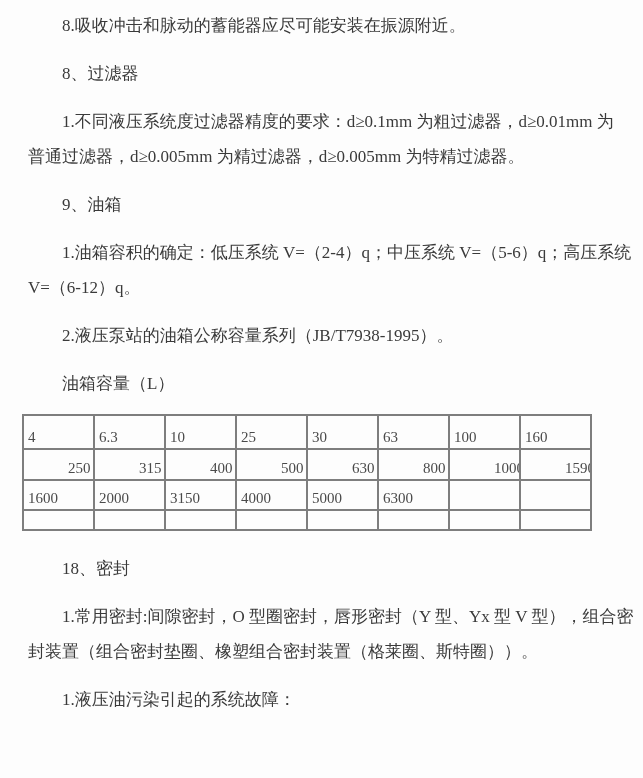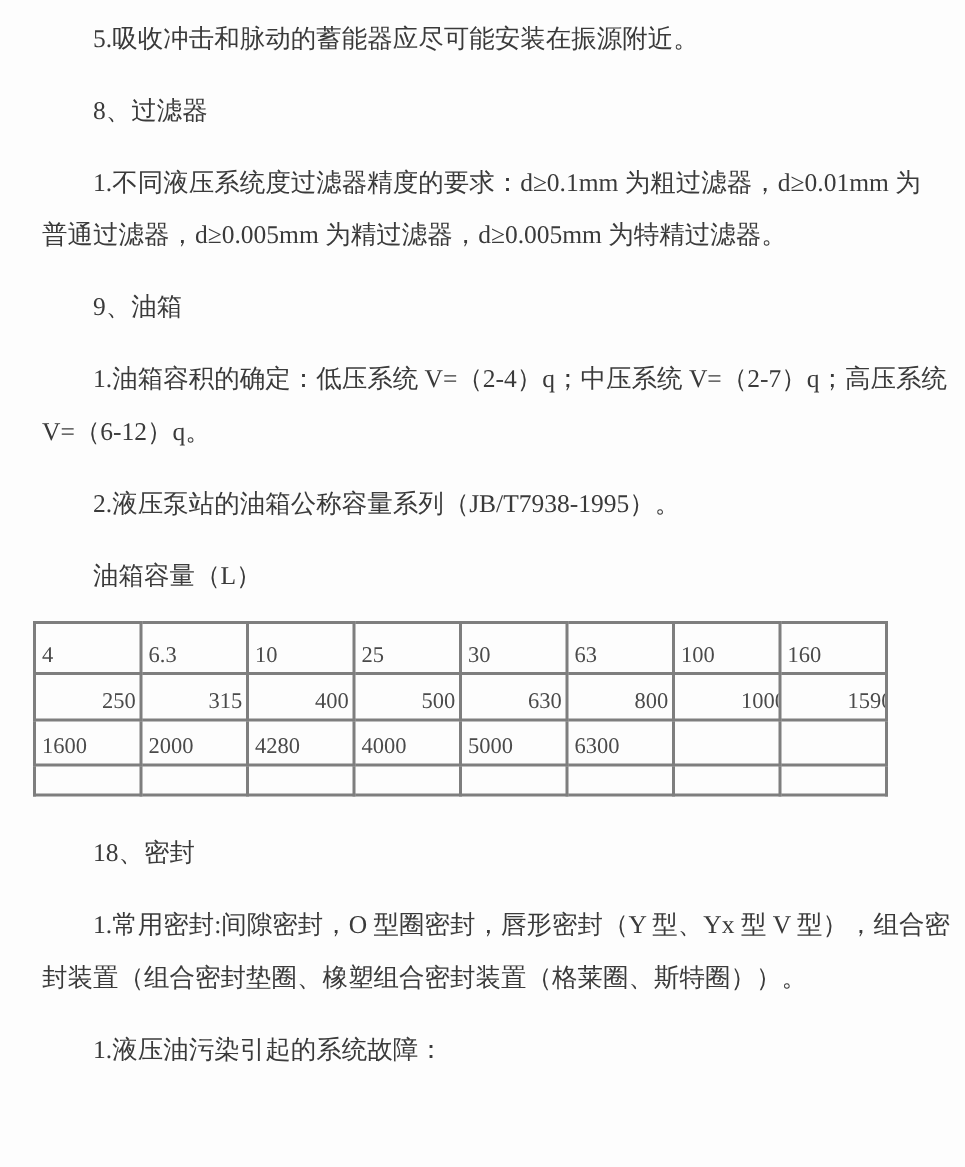--- a/index.html
+++ b/index.html
@@ -41,38 +41,38 @@
   tr.r2 td { height: 25px; padding-left: 44px; }
   tr.r3 td { height: 24px; }
   tr.r4 td { height: 14px; }
 </style>
 </head>
 <body>
 
 <div class="doc">
 
   <div class="para">
-    <div class="line indent">5.吸收冲击和脉动的蓄能器应尽可能安装在振源附近。</div>
+    <div class="line indent">8.吸收冲击和脉动的蓄能器应尽可能安装在振源附近。</div>
   </div>
 
   <div class="para">
     <div class="line indent">8、过滤器</div>
   </div>
 
   <div class="para">
     <div class="line indent">1.不同液压系统度过滤器精度的要求：d≥0.1mm 为粗过滤器，d≥0.01mm 为</div>
     <div class="line">普通过滤器，d≥0.005mm 为精过滤器，d≥0.005mm 为特精过滤器。</div>
   </div>
 
   <div class="para">
     <div class="line indent">9、油箱</div>
   </div>
 
   <div class="para">
-    <div class="line indent">1.油箱容积的确定：低压系统 V=（2-4）q；中压系统 V=（2-7）q；高压系统</div>
+    <div class="line indent">1.油箱容积的确定：低压系统 V=（2-4）q；中压系统 V=（5-6）q；高压系统</div>
     <div class="line">V=（6-12）q。</div>
   </div>
 
   <div class="para">
     <div class="line indent">2.液压泵站的油箱公称容量系列（JB/T7938-1995）。</div>
   </div>
 
   <div class="para">
     <div class="line indent caption-line">油箱容量（L）</div>
   </div>
@@ -95,21 +95,21 @@
         <td>400</td>
         <td>500</td>
         <td>630</td>
         <td>800</td>
         <td>1000</td>
         <td>1590</td>
       </tr>
       <tr class="r3">
         <td>1600</td>
         <td>2000</td>
-        <td>4280</td>
+        <td>3150</td>
         <td>4000</td>
         <td>5000</td>
         <td>6300</td>
         <td></td>
         <td></td>
       </tr>
       <tr class="r4">
         <td></td>
         <td></td>
         <td></td>

